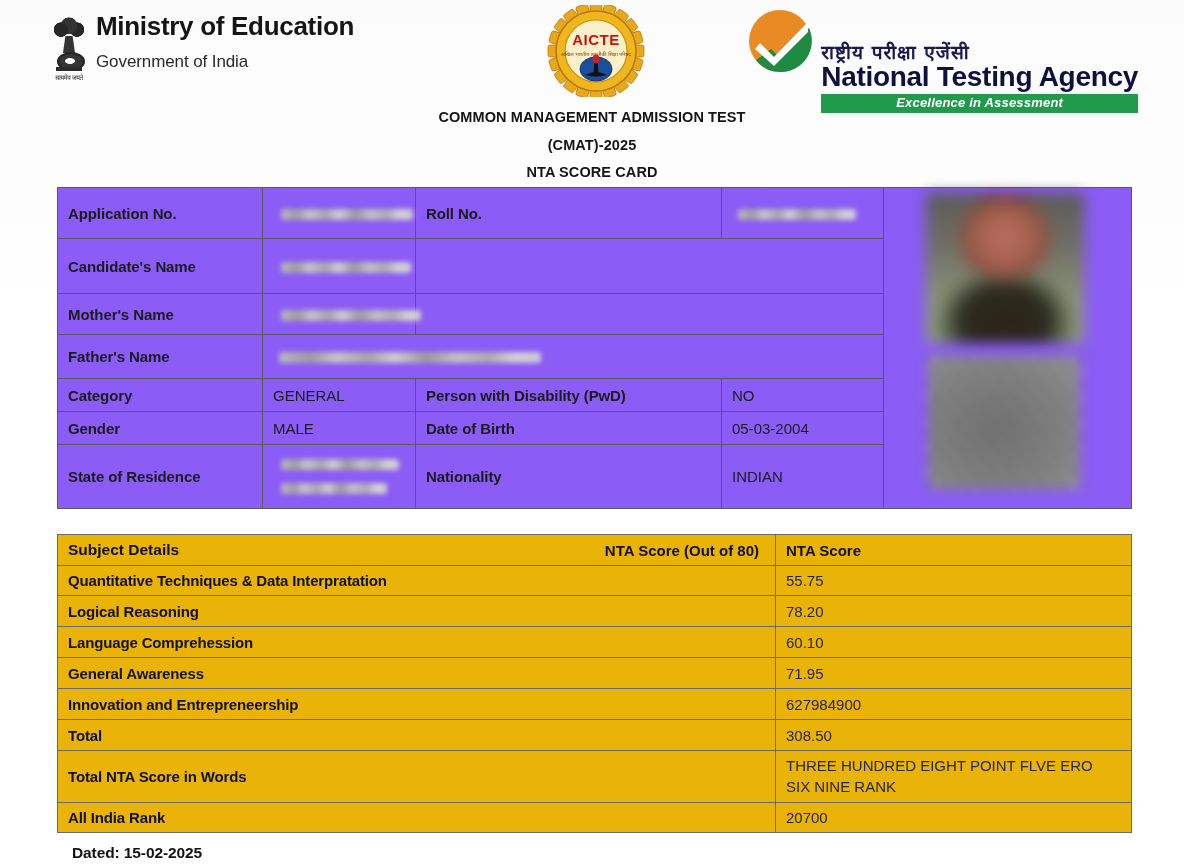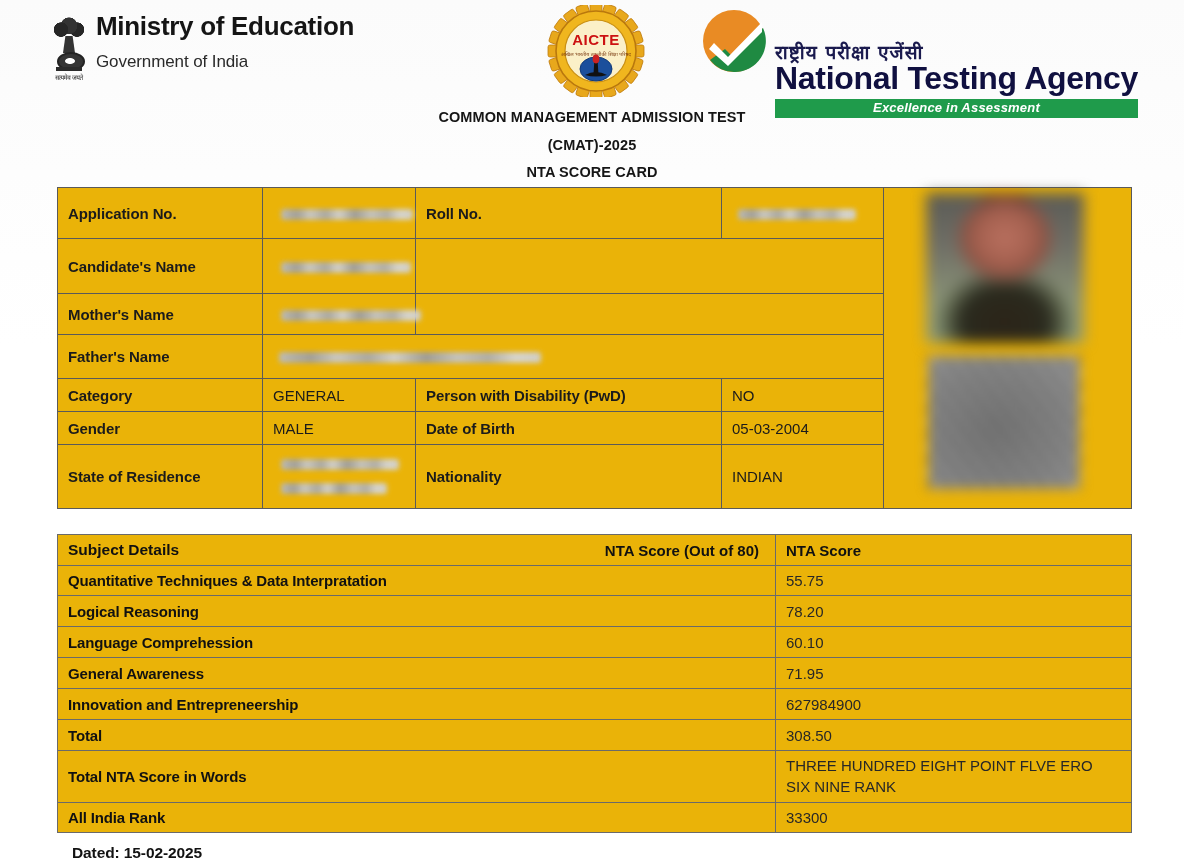--- a/index.html
+++ b/index.html
@@ -142,21 +142,21 @@
   .nta-words { padding-top: 3px; margin-top: 32px; }
   .nta-hindi {
     font-family: "DejaVu Sans", sans-serif;
     font-size: 19px;
     font-weight: bold;
     color: #1a1a4e;
     line-height: 1.05;
     letter-spacing: 1px;
   }
   .nta-eng {
-    font-size: 32px;
+    font-size: 28px;
     font-weight: bold;
     color: #101040;
     line-height: 1.05;
     letter-spacing: -0.3px;
     margin-top: -1px;
   }
   .nta-tag {
     margin-top: 3px;
     background: #1f9b4b;
     color: #ffffff;
@@ -195,21 +195,21 @@
     border-collapse: collapse;
     width: 100%;
     table-layout: fixed;
   }
   table.grid td {
     border: 1px solid #5a5a5a;
     padding: 0 10px;
     vertical-align: middle;
     font-size: 15px;
     color: #1b1b1b;
-    background: #eab308;
+    background: #8b5cf6;
   }
   td.lbl {
     font-weight: bold;
     font-size: 15.5px;
     letter-spacing: -0.1px;
     color: #111;
   }
   td.val {
     font-weight: normal;
     font-size: 15px;
@@ -518,19 +518,19 @@
         <td class="subj">Total</td>
         <td class="scoreval">308.50</td>
       </tr>
 
       <tr style="height:52px">
         <td class="subj">Total NTA Score in Words</td>
         <td class="words">THREE HUNDRED EIGHT POINT FLVE ERO SIX NINE RANK</td>
       </tr>
       <tr style="height:30px">
         <td class="subj">All India Rank</td>
-        <td class="scoreval">33300</td>
+        <td class="scoreval">20700</td>
       </tr>
     </tbody>
   </table>
 </div>
 
 <div class="dated">Dated: 15-02-2025</div>
 
 </body></html>

